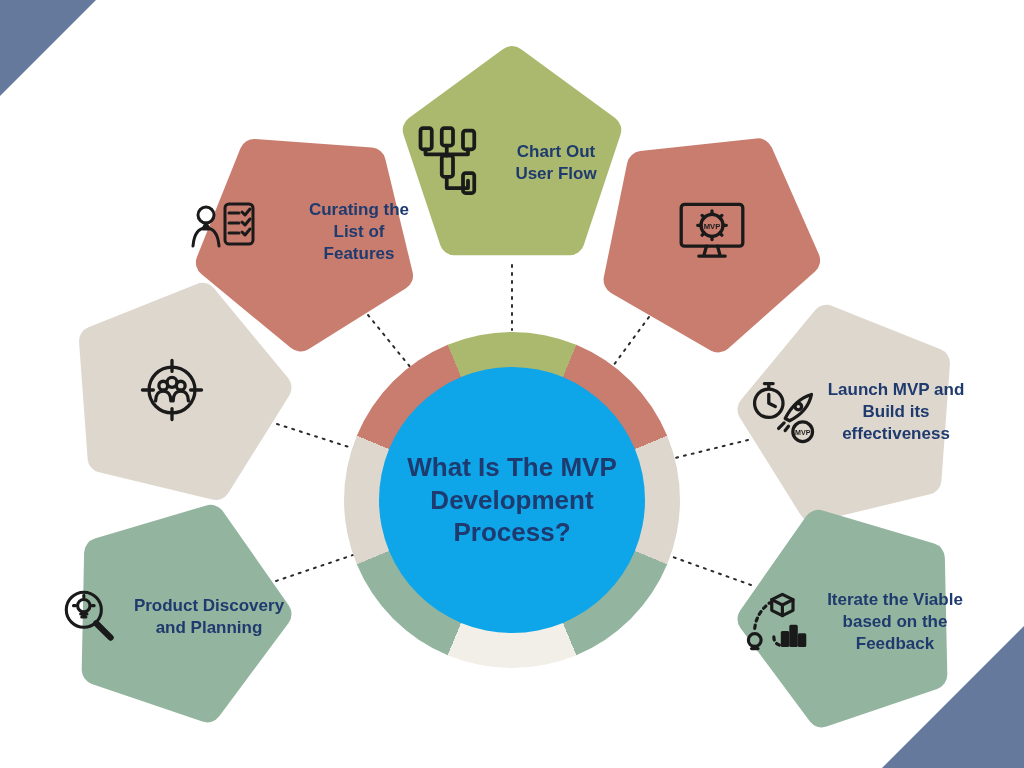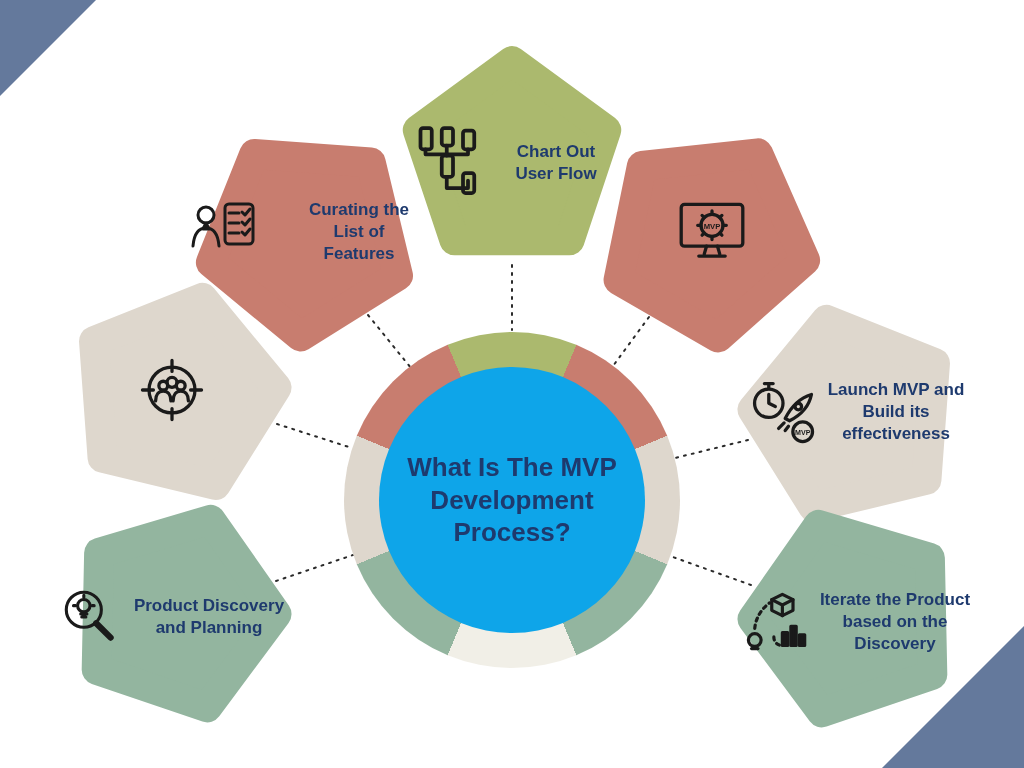--- a/index.html
+++ b/index.html
@@ -198,17 +198,17 @@
           <path d="M28 9l10 5 10-5M38 14v10"></path>
           <rect x="38" y="40" width="5" height="12" fill="#1a1a1a"></rect>
           <rect x="46" y="34" width="5" height="18" fill="#1a1a1a"></rect>
           <rect x="54" y="42" width="5" height="10" fill="#1a1a1a"></rect>
           <circle cx="12" cy="47" r="6"></circle>
           <path d="M9 55h6"></path>
           <path d="M12 36c1-10 6-18 14-24" stroke-dasharray="3 4"></path>
           <path d="M30 44c0 4 2 7 6 8" stroke-dasharray="3 4"></path>
         </svg>
       </div>
-      <div class="step-label" style="width:185px;">Iterate the Product based on the Discovery</div>
+      <div class="step-label" style="width:185px;">Iterate the Viable based on the Feedback</div>
     </div>
   </div>
 
 </div>
 
 </body></html>

